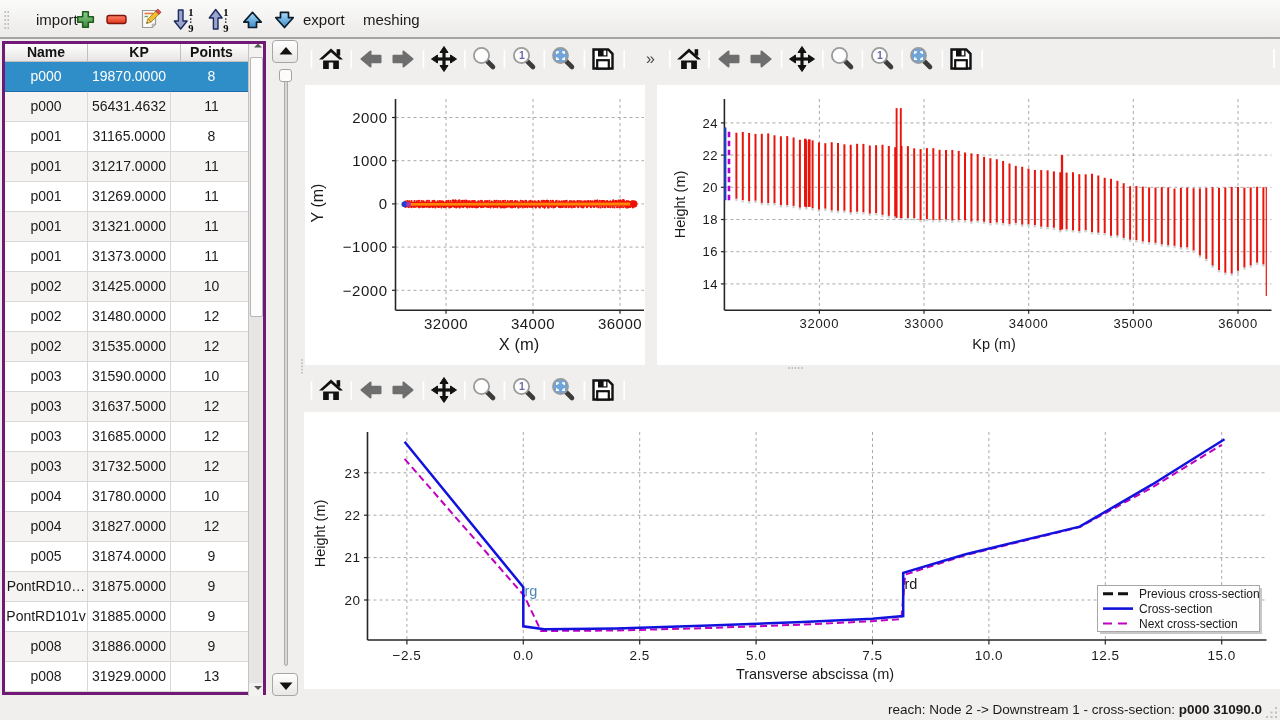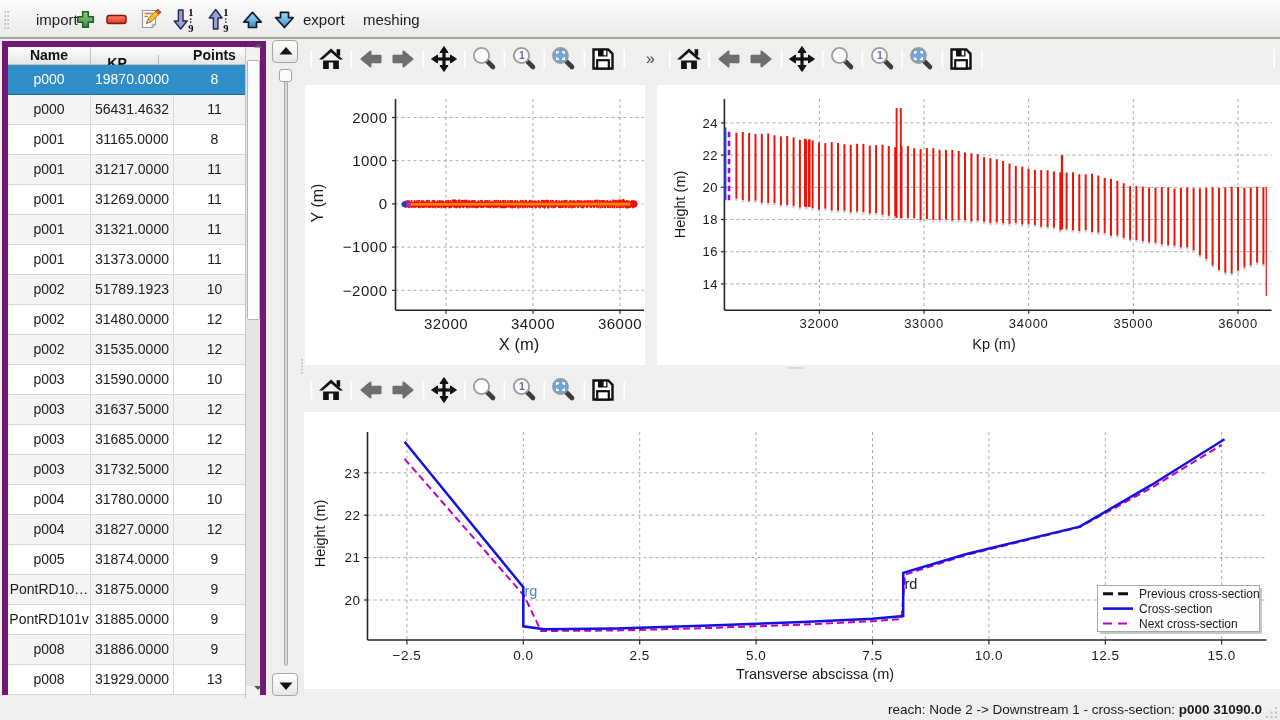--- a/index.html
+++ b/index.html
@@ -3,21 +3,21 @@
 * { margin:0; padding:0; box-sizing:border-box; }
 html,body { width:1280px; height:720px; overflow:hidden; background:#f0efed;
   font-family:"Liberation Sans", sans-serif; position:relative; }
 .toolbar { position:absolute; left:0; top:0; width:1280px; height:39px;
   background:linear-gradient(#fbfbfa,#eceae8); border-bottom:2px solid #a5a3a0; }
 .tbtext { position:absolute; top:11px; font-size:15px; color:#1c1c1c; }
 .statusbar { position:absolute; left:0; top:698px; width:1280px; height:22px;
   background:#f0efed; font-size:13.5px; color:#1a1a1a; }
 .statusbar .txt { position:absolute; right:18px; top:3.5px; white-space:pre;margin-left:35px; }
 .tablewrap { position:absolute; left:2px; top:41px; width:264px; height:654px;
-  background:#f0abfc; border:6px solid #701a75; }
+  background:#f0abfc; border:3px solid #701a75; }
 .thead { position:absolute; left:0; top:0; width:248px; height:18px;
   background:linear-gradient(#ffffff,#e6e5e3); border-bottom:1px solid #c2c0be; }
 .thead div { position:absolute; top:0; height:18px; font-weight:bold; font-size:14px;
   text-align:center; line-height:17px; border-right:1px solid #c2c0be; color:#111; }
 .tbody { position:absolute; left:0; top:18px; width:248px; height:635px; }
 .trow { position:relative; width:248px; height:30px; border-bottom:1px solid #dad8d6;padding-left:20px; }
 .trow div { position:absolute; top:0; height:30px; font-size:14px; text-align:center;
   line-height:29px; color:#1a1a1a; border-right:1px solid #dad8d6; }
 .trow .c1 { left:0; width:83px; }
 .trow .c2 { left:83px; width:83px; }
@@ -40,21 +40,21 @@
 </style></head>
 <body>
 <div class="toolbar">
   <span class="tbtext" style="left:36px;">import</span>
   <span class="tbtext" style="left:303px;">export</span>
   <span class="tbtext" style="left:363px;">meshing</span>
 </div>
 <div class="tablewrap">
   <div class="thead">
     <div style="left:0;width:83px;">Name</div>
-    <div style="left:68px;width:83px;margin-top:8px;">KP</div>
+    <div style="left:93px;width:83px;">KP</div>
     <div style="left:166px;width:82px;">Points</div>
   </div>
   <div class="tbody">
 <div class="trow sel">
         <div class="c1">p000</div>
         <div class="c2">19870.0000</div>
         <div class="c3">8</div>
       </div>
 <div class="trow even">
         <div class="c1">p000</div>
@@ -81,21 +81,21 @@
         <div class="c2">31321.0000</div>
         <div class="c3">11</div>
       </div>
 <div class="trow odd">
         <div class="c1">p001</div>
         <div class="c2">31373.0000</div>
         <div class="c3">11</div>
       </div>
 <div class="trow even">
         <div class="c1">p002</div>
-        <div class="c2">51789.1923</div>
+        <div class="c2">31425.0000</div>
         <div class="c3">10</div>
       </div>
 <div class="trow odd">
         <div class="c1">p002</div>
         <div class="c2">31480.0000</div>
         <div class="c3">12</div>
       </div>
 <div class="trow even">
         <div class="c1">p002</div>
         <div class="c2">31535.0000</div>

